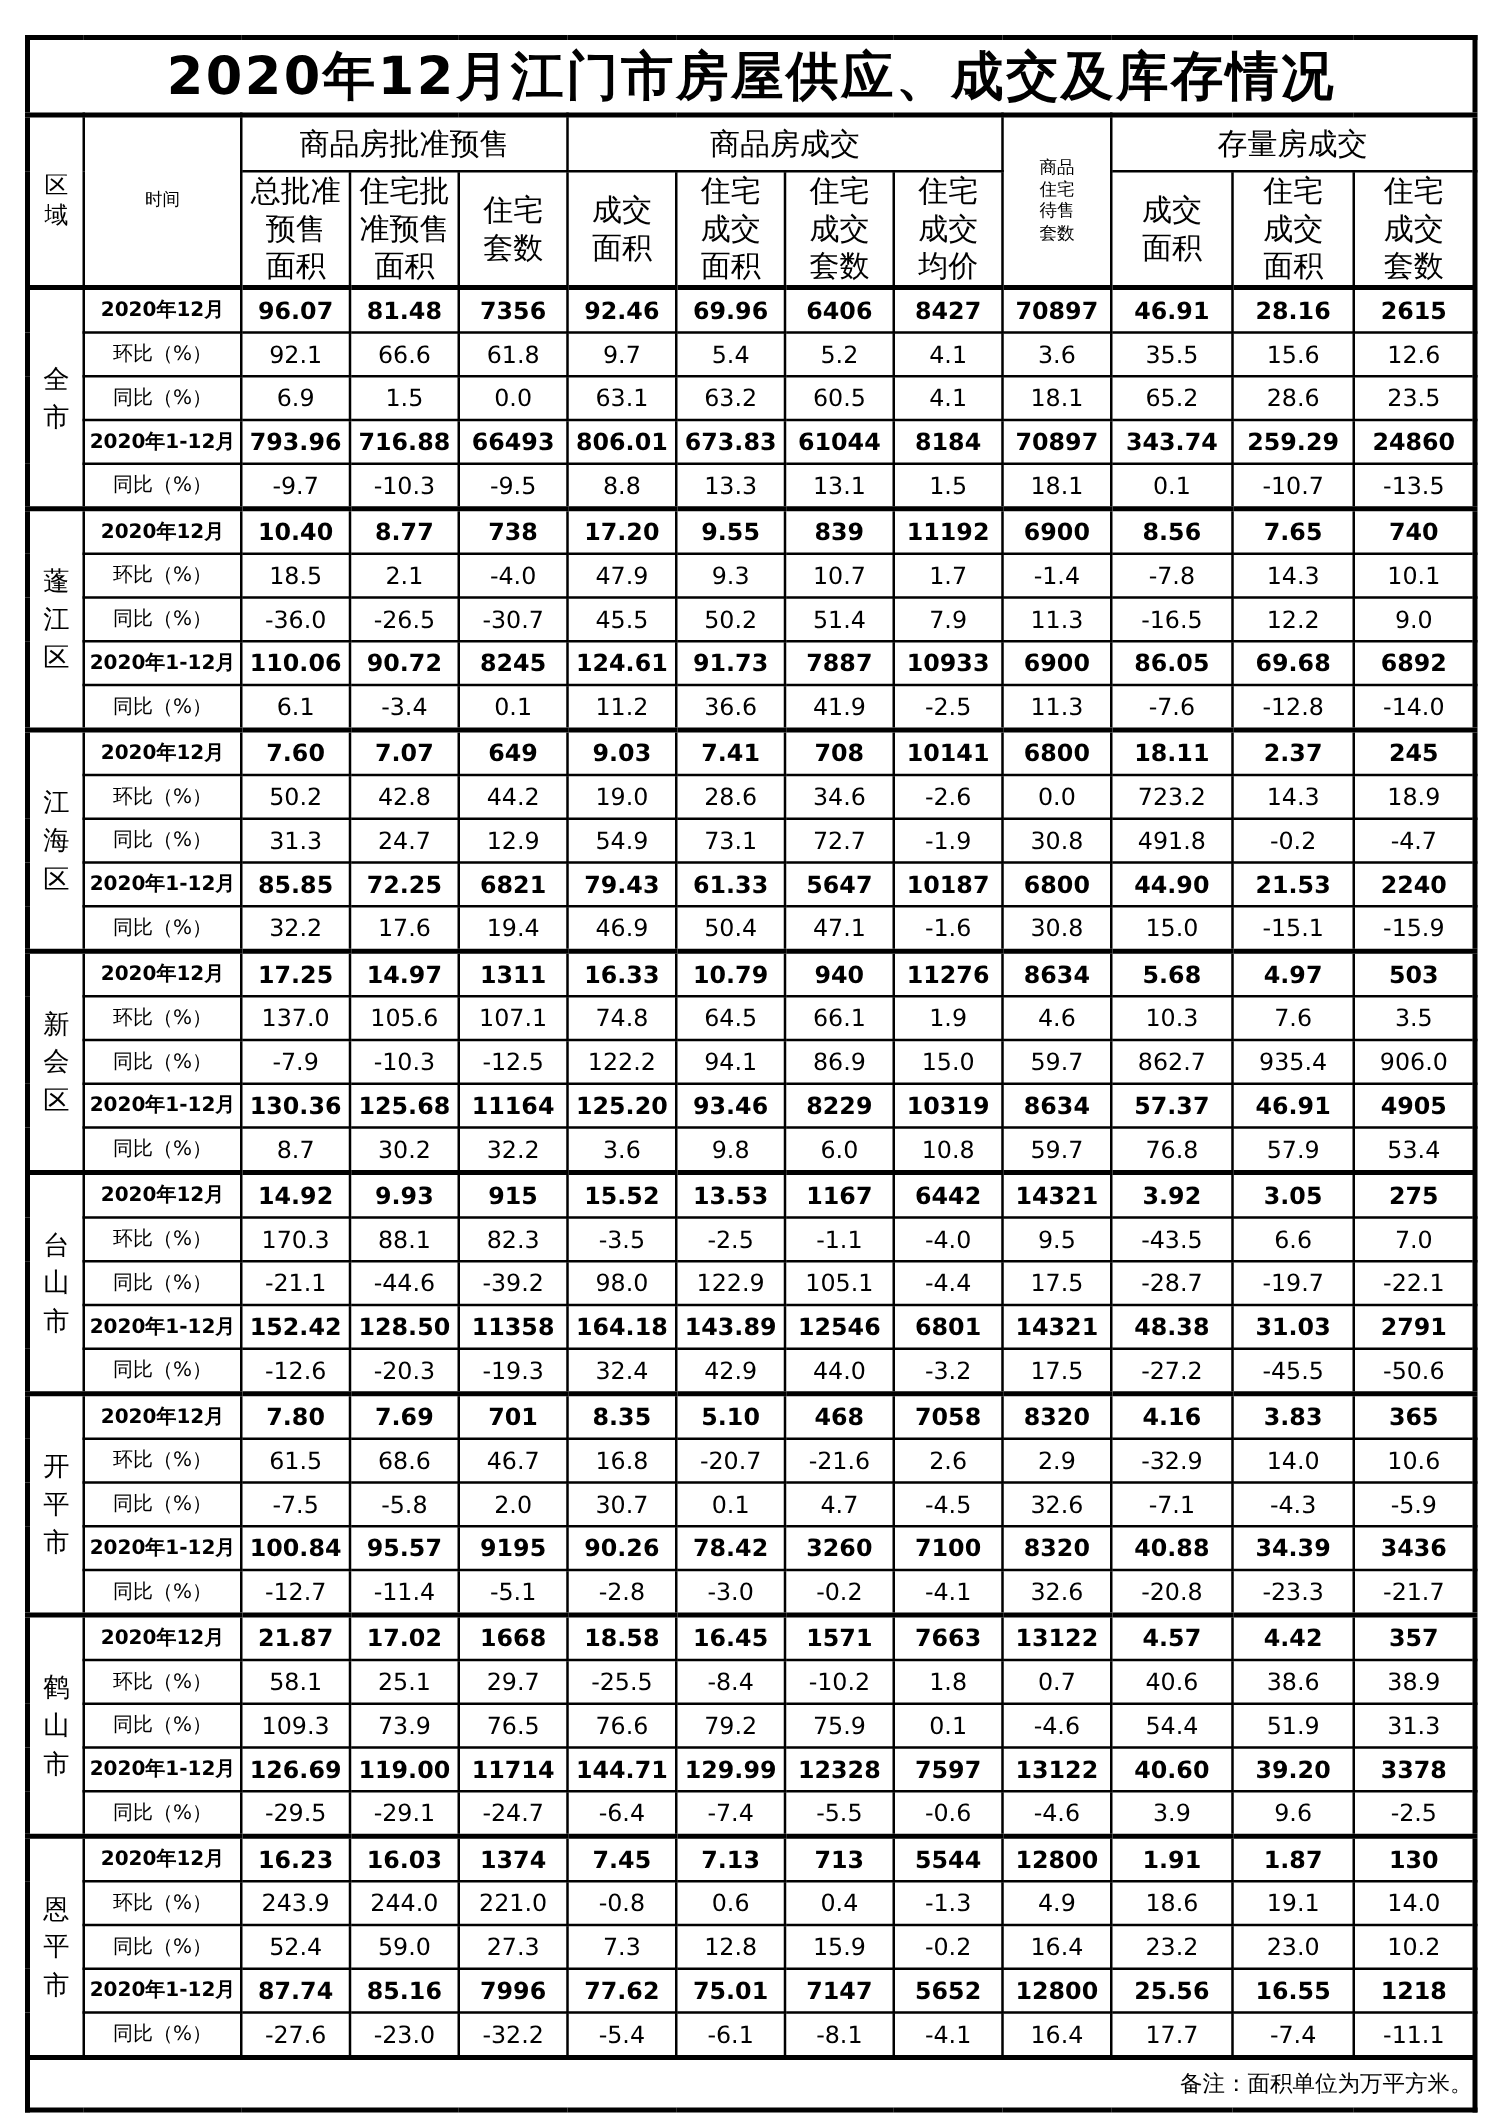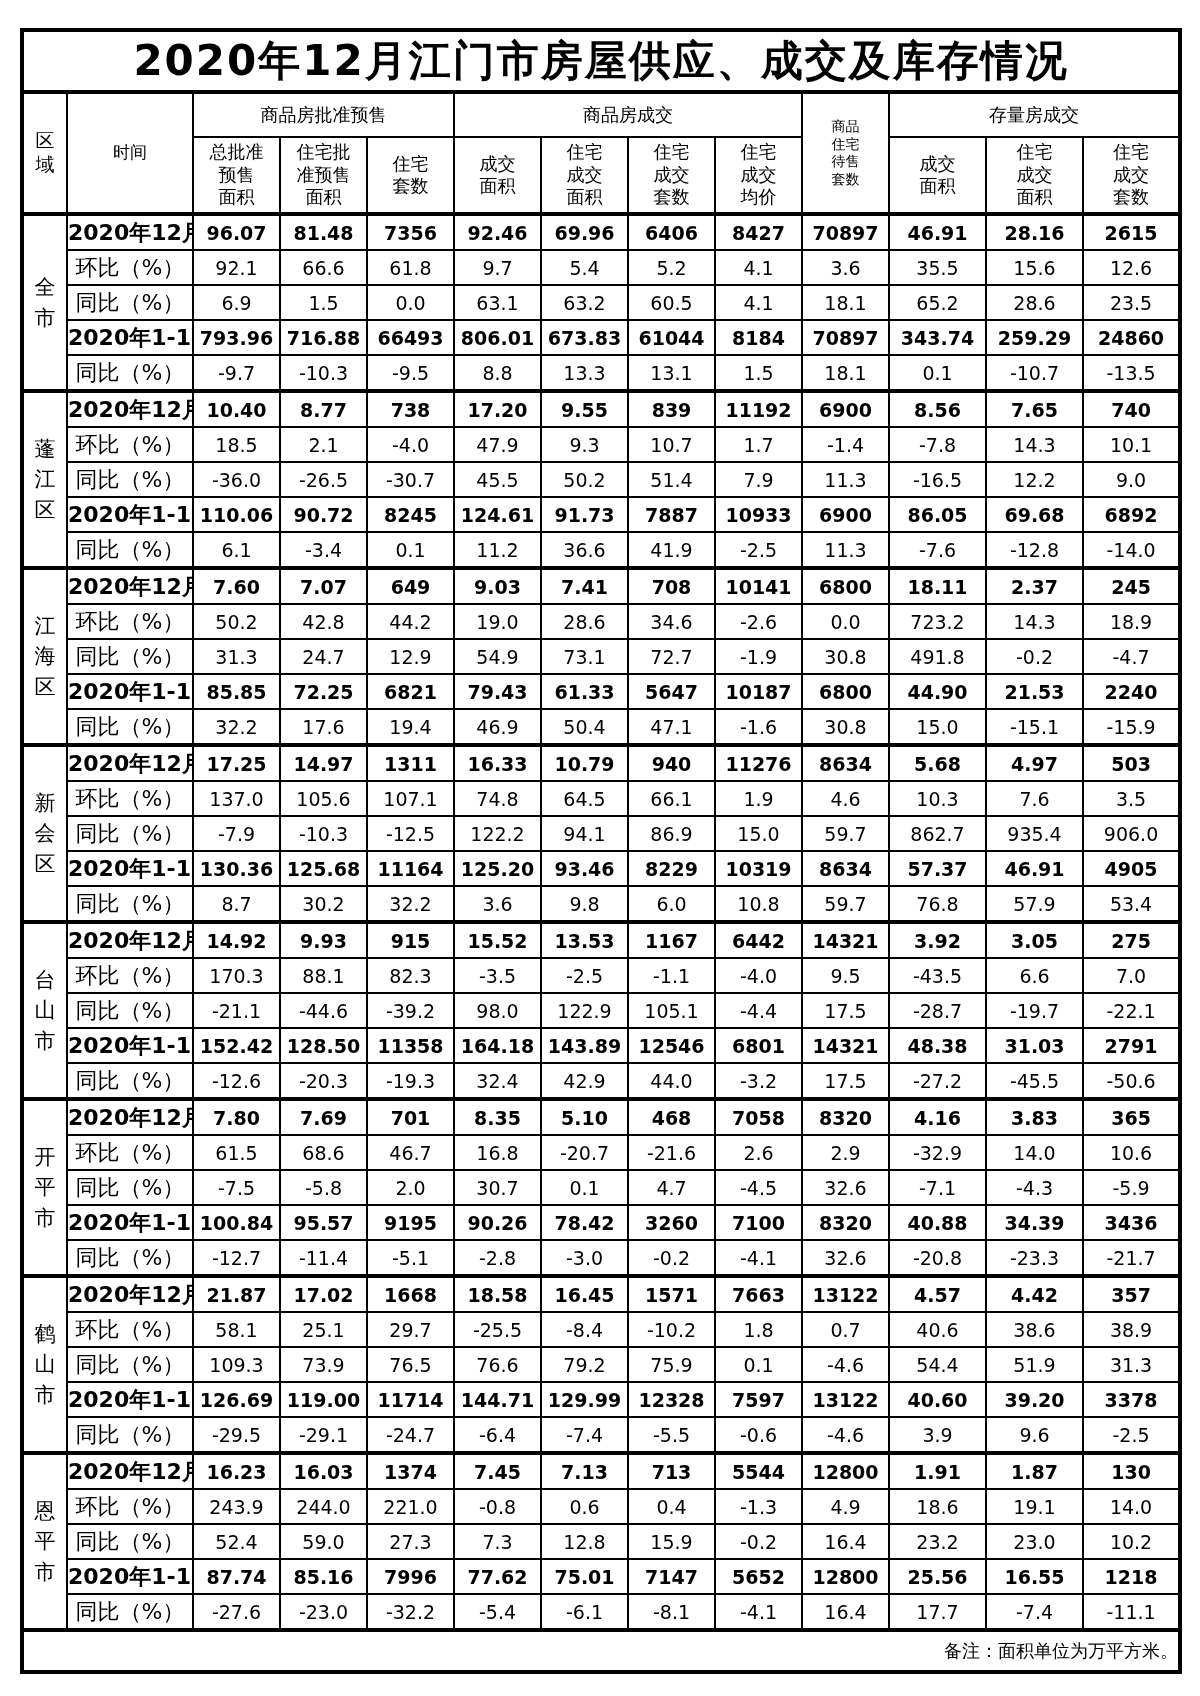--- a/index.html
+++ b/index.html
@@ -30,30 +30,30 @@
   .title-row td {
     height: 58px;
     font-size: 42px;
     font-weight: bold;
     letter-spacing: 2px;
     border-bottom: 4px solid #000;
   }
   thead th {
     white-space: pre-line;
     line-height: 1.25;
-    font-size: 18px;
+    font-size: 24px;
     font-weight: normal;
   }
   tr.head1 > th { height: 42px; }
   tr.head2 > th { height: 74px; }
   .region-head { font-size: 19px; }
-  .time-head { font-size: 17px; }
+  .time-head { font-size: 14px; }
   .pending-head { font-size: 14px; }
   .data-row td, .data-row th { height: 33px; }
-  .row-label { font-size: 22px; white-space: nowrap; }
+  .row-label { font-size: 16px; white-space: nowrap; }
   .val { font-size: 19px; }
   .bold .val, .bold .row-label { font-weight: bold; }
   .region-cell {
     white-space: pre-line;
     line-height: 1.45;
     font-size: 21px;
     font-weight: normal;
     background: #fff;
   }
   .region-start th, .region-start td { border-top: 4px solid #000; }

